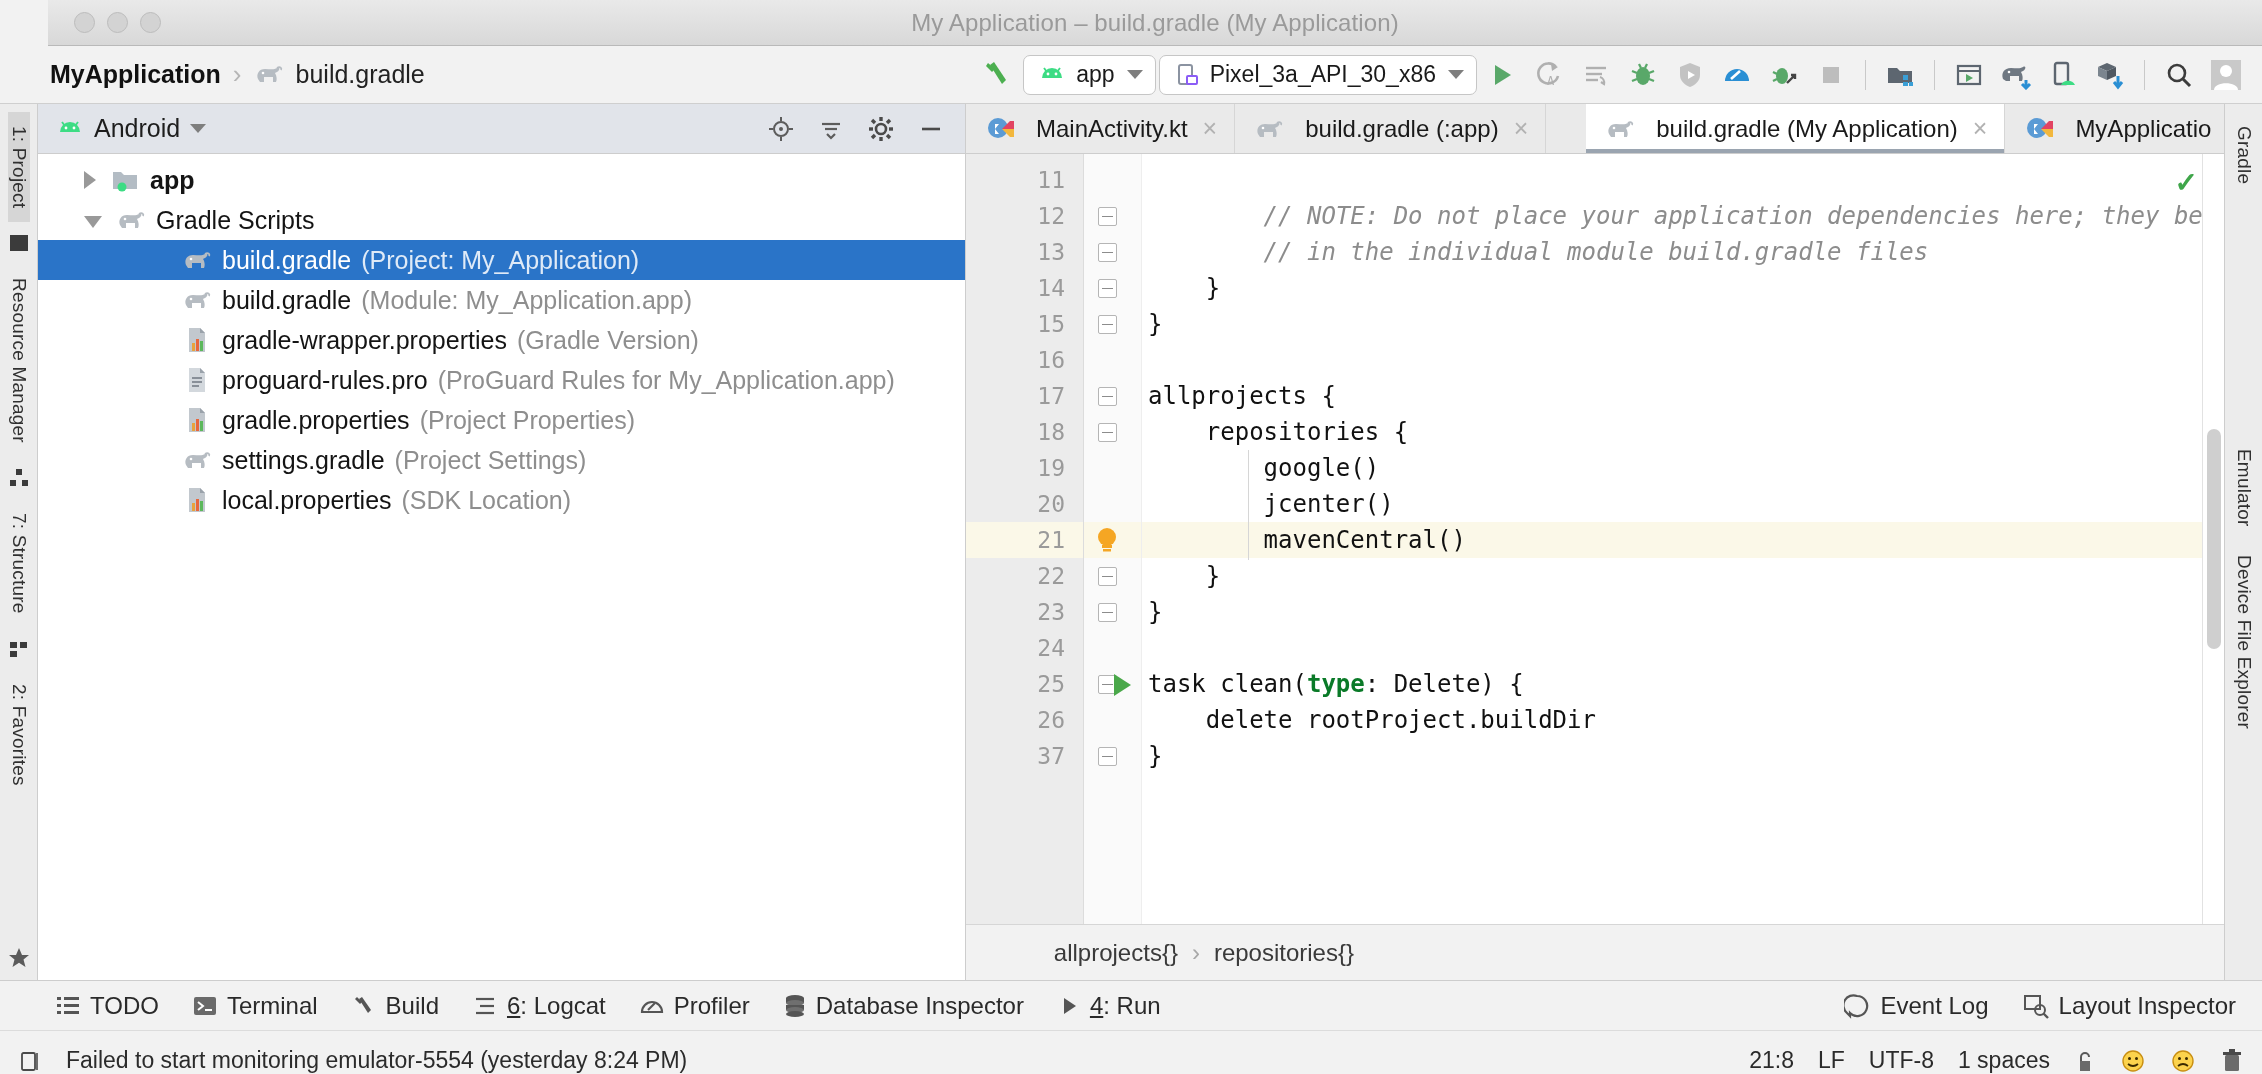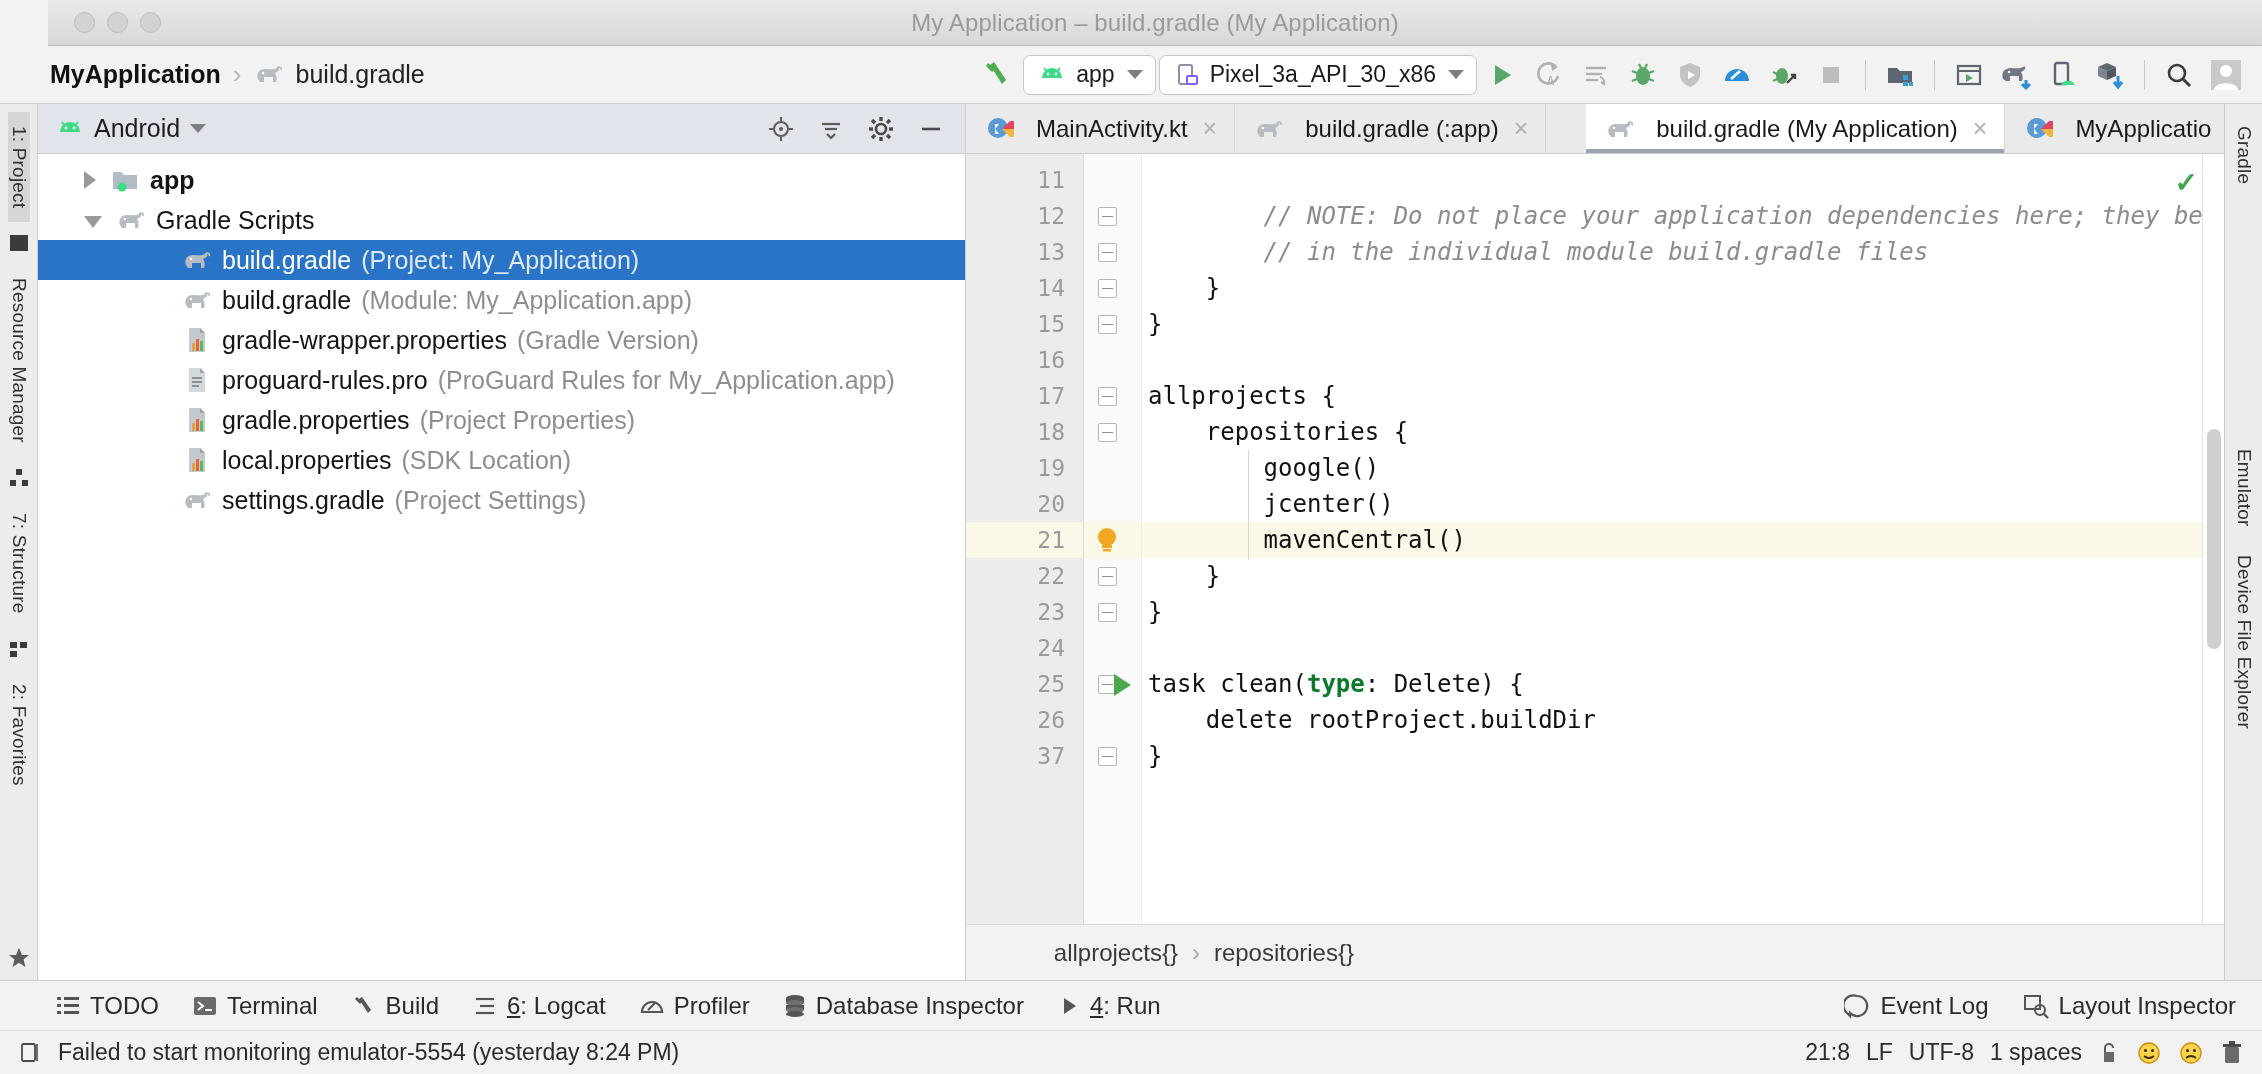--- a/index.html
+++ b/index.html
@@ -240,22 +240,22 @@
     display: flex; align-items: center; padding: 0 26px 0 56px;
     gap: 34px; font-size: 24px; color: #2a2a2a;
   }
   .twbtn { display: inline-flex; align-items: center; gap: 10px; white-space: nowrap; }
   .twbtn u { text-decoration: underline; }
   .tw-spacer { flex: 1 1 auto; }
 
   .statusbar {
     height: 44px; flex: 0 0 44px; background: #f2f2f2;
     border-top: 1px solid #dcdcdc;
-    display: flex; align-items: center; padding: 0 18px 0 18px;
-    gap: 16px; font-size: 23px; color: #2b2b2b;
+    display: flex; align-items: flex-end; padding: 0 18px 0 18px;
+    gap: 24px; font-size: 23px; color: #2b2b2b;
   }
   .sb-spacer { flex: 1 1 auto; }
   .sb-item { white-space: nowrap; }
   svg { display: block; }
 </style>
 </head>
 <body>
 
 <div id="app">
 
@@ -619,42 +619,42 @@
                 <rect x="13" y="13" width="3" height="12" fill="#e8663d"></rect>
                 <rect x="17" y="15" width="3" height="10" fill="#5cb85c"></rect>
               </svg>
             </span>
             <span class="tr-name">gradle.properties</span>
             <span class="tr-sub">(Project Properties)</span>
           </div>
           <div class="tree-row depth1">
             <span class="tw blank"></span>
             <span class="tr-icon">
+              <svg width="30" height="24" viewBox="0 0 30 24">
+                <path d="M4 17 C2 12 5 7 11 7 C16 7 20 8 23 6 C25 5 26 6 25 8 C24 10 22 10 21 11 C23 14 23 18 22 20 L19 20 L19 15 L10 15 L10 20 L6 20 Z" fill="#b6bcc2"></path>
+                <circle cx="9" cy="11" r="1.3" fill="#fff"></circle>
+                <path d="M23 6 C26 4 28 6 27 8" stroke="#b6bcc2" stroke-width="1.8" fill="none"></path>
+              </svg>
+            </span>
+            <span class="tr-name">settings.gradle</span>
+            <span class="tr-sub">(Project Settings)</span>
+          </div>
+          <div class="tree-row depth1">
+            <span class="tw blank"></span>
+            <span class="tr-icon">
               <svg width="28" height="28" viewBox="0 0 28 28">
                 <path d="M6 2 H17 L22 7 V26 H6 Z" fill="#c2c8ce"></path>
                 <path d="M17 2 L22 7 H17 Z" fill="#9aa2aa"></path>
                 <rect x="9" y="17" width="3" height="8" fill="#e8a33d"></rect>
                 <rect x="13" y="13" width="3" height="12" fill="#e8663d"></rect>
                 <rect x="17" y="15" width="3" height="10" fill="#5cb85c"></rect>
               </svg>
             </span>
             <span class="tr-name">local.properties</span>
             <span class="tr-sub">(SDK Location)</span>
-          </div>
-          <div class="tree-row depth1">
-            <span class="tw blank"></span>
-            <span class="tr-icon">
-              <svg width="30" height="24" viewBox="0 0 30 24">
-                <path d="M4 17 C2 12 5 7 11 7 C16 7 20 8 23 6 C25 5 26 6 25 8 C24 10 22 10 21 11 C23 14 23 18 22 20 L19 20 L19 15 L10 15 L10 20 L6 20 Z" fill="#b6bcc2"></path>
-                <circle cx="9" cy="11" r="1.3" fill="#fff"></circle>
-                <path d="M23 6 C26 4 28 6 27 8" stroke="#b6bcc2" stroke-width="1.8" fill="none"></path>
-              </svg>
-            </span>
-            <span class="tr-name">settings.gradle</span>
-            <span class="tr-sub">(Project Settings)</span>
           </div>
         </div>
     </div>
 
     <div class="editor-area">
       <div class="tabstrip" id="tabstrip">
           <div class="etab">
             <span class="tr-icon">
               <svg width="28" height="28" viewBox="0 0 28 28">
                 <circle cx="12" cy="13" r="10" fill="#5b9bd5"></circle>

